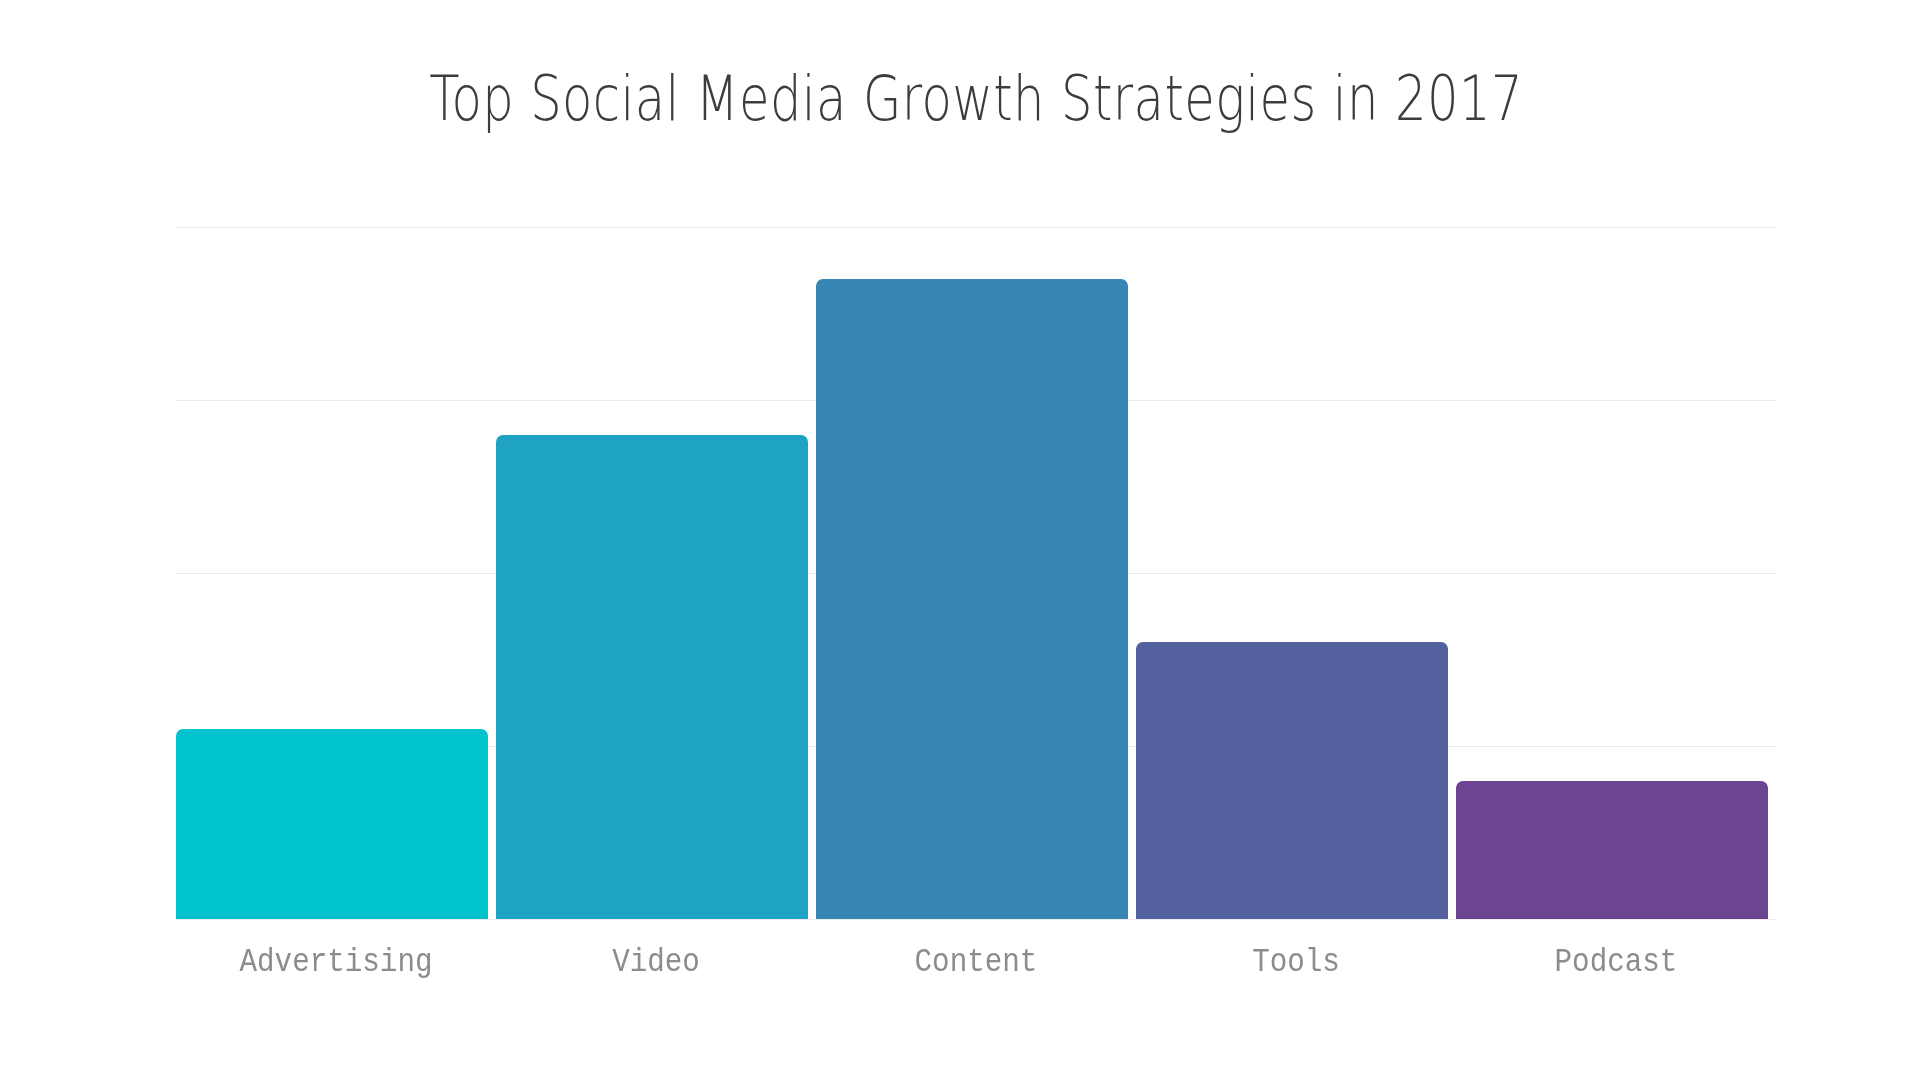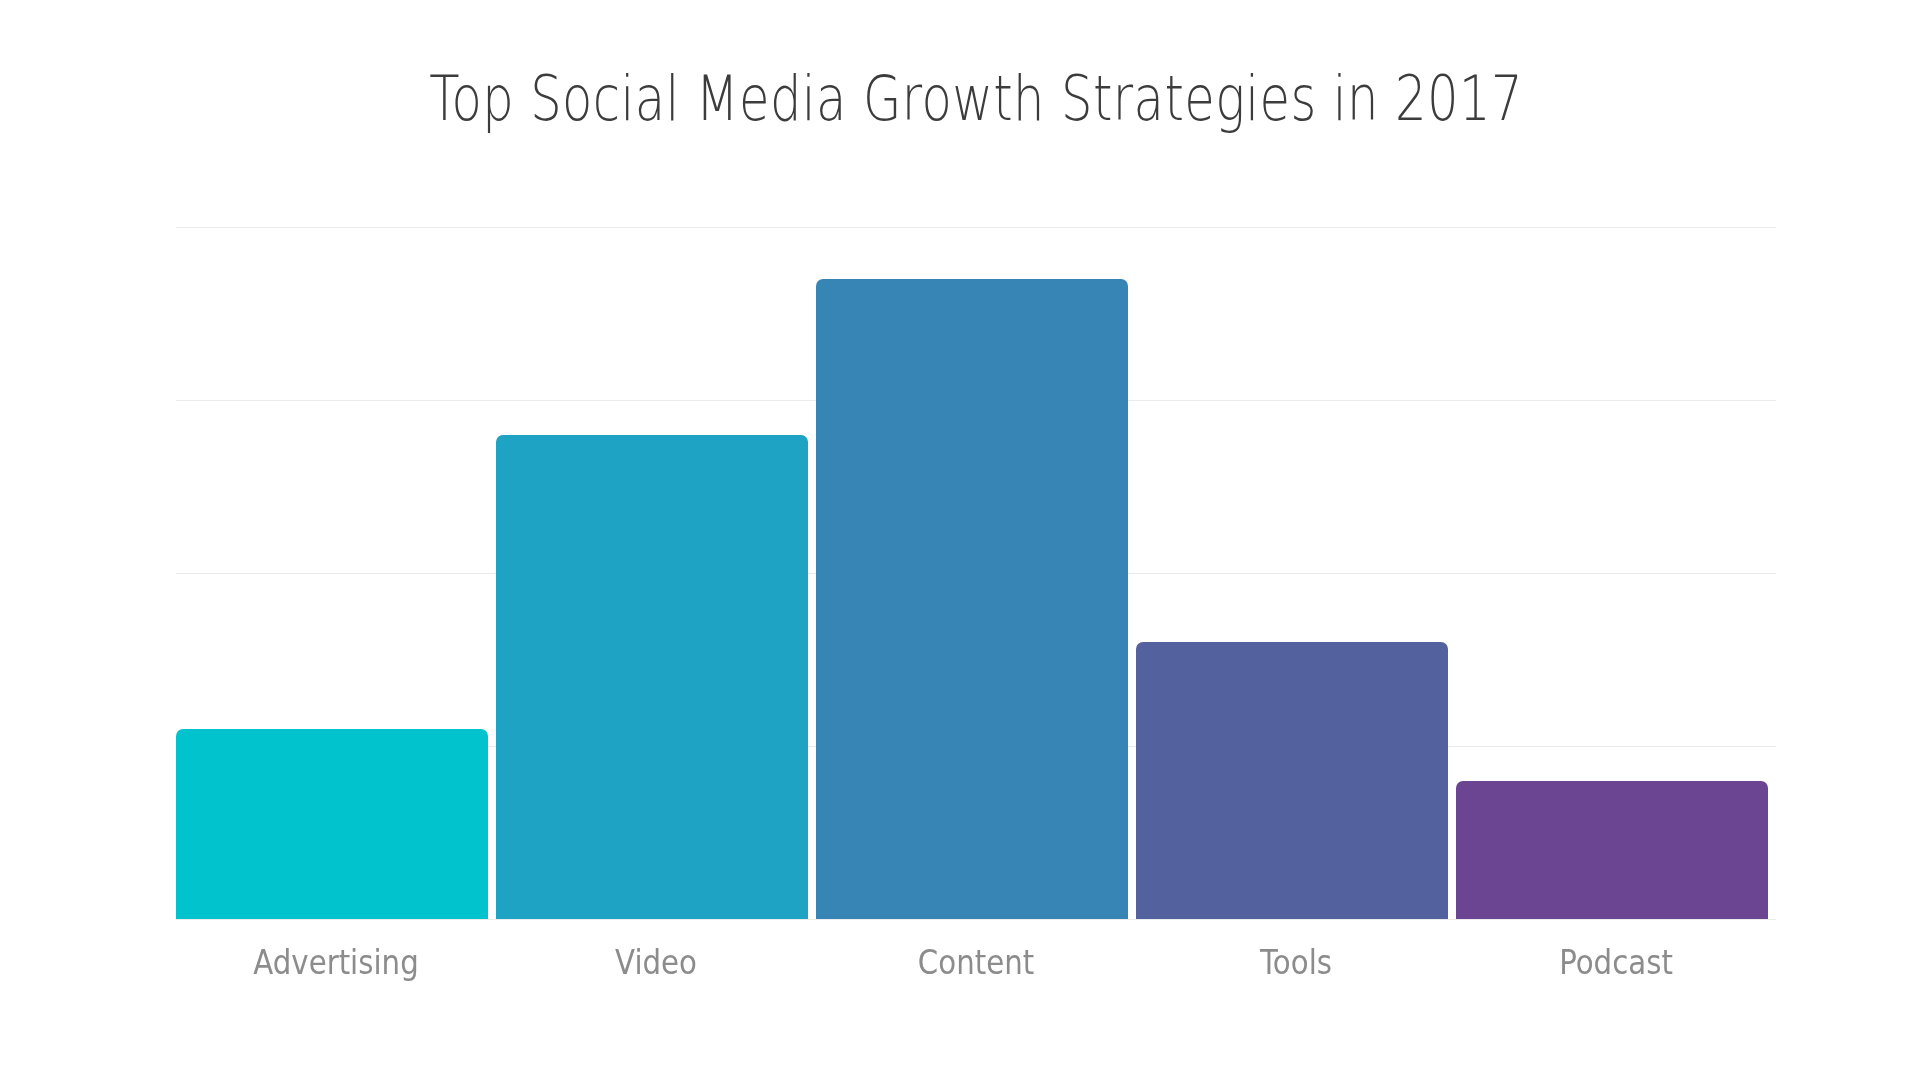--- a/index.html
+++ b/index.html
@@ -76,20 +76,21 @@
     border-radius: 7px 7px 0 0;
   }
 
   
   .x-labels-layer {
     position: absolute;
     left: 160px;
     top: 940px;
     width: 1600px;
     height: 60px;
+    font-family: Liberation Mono, monospace;
   }
   .x-tick-label {
     position: absolute;
     top: 0;
     text-align: center;
     font-size: 34px;
     font-weight: 400;
     color: #8c8c8c;
     line-height: 44px;
     white-space: nowrap;

